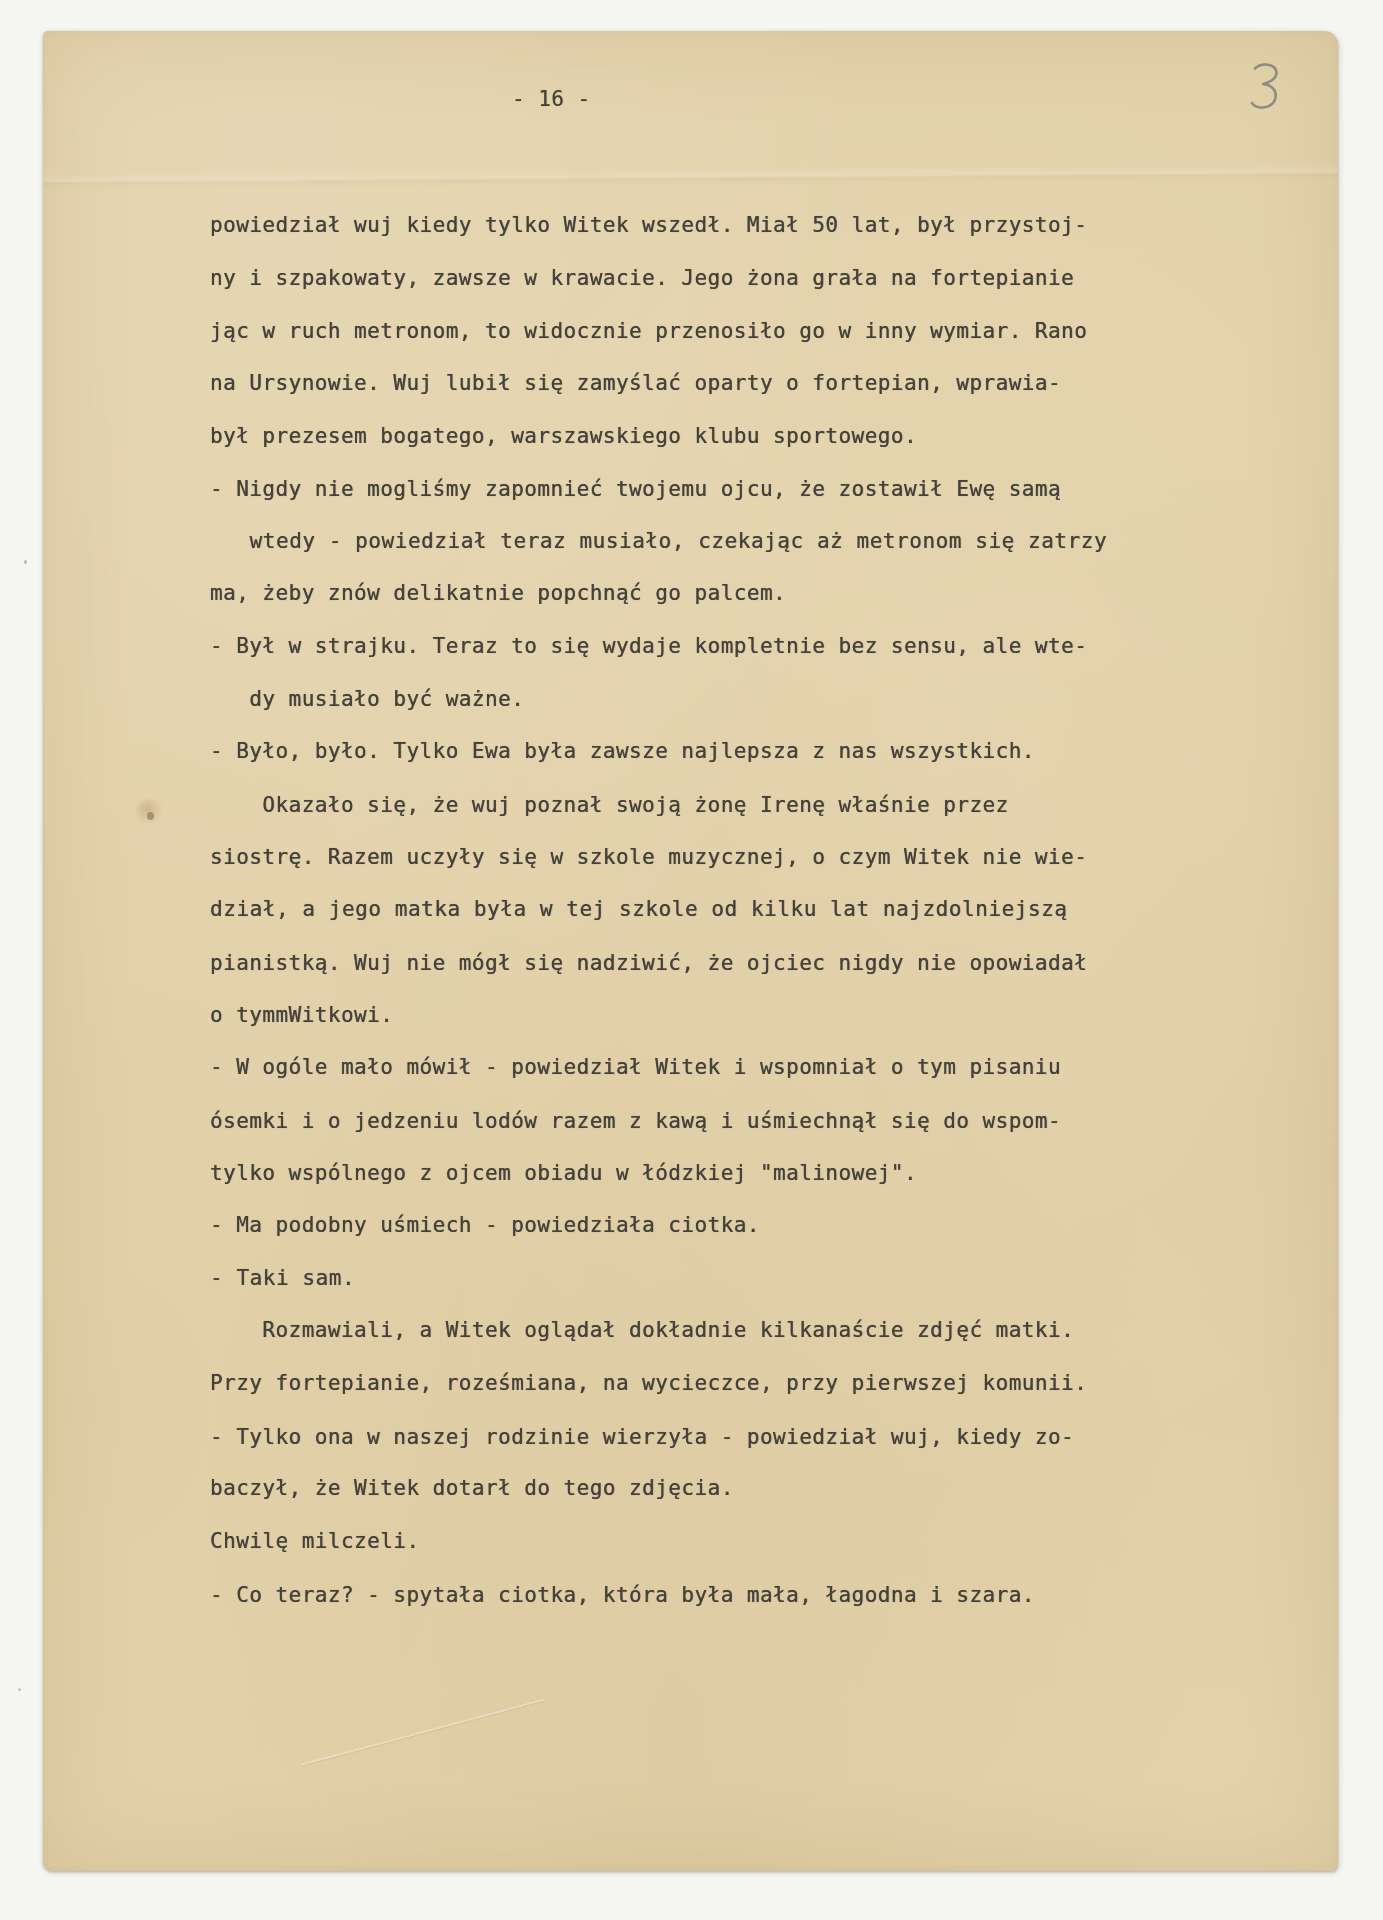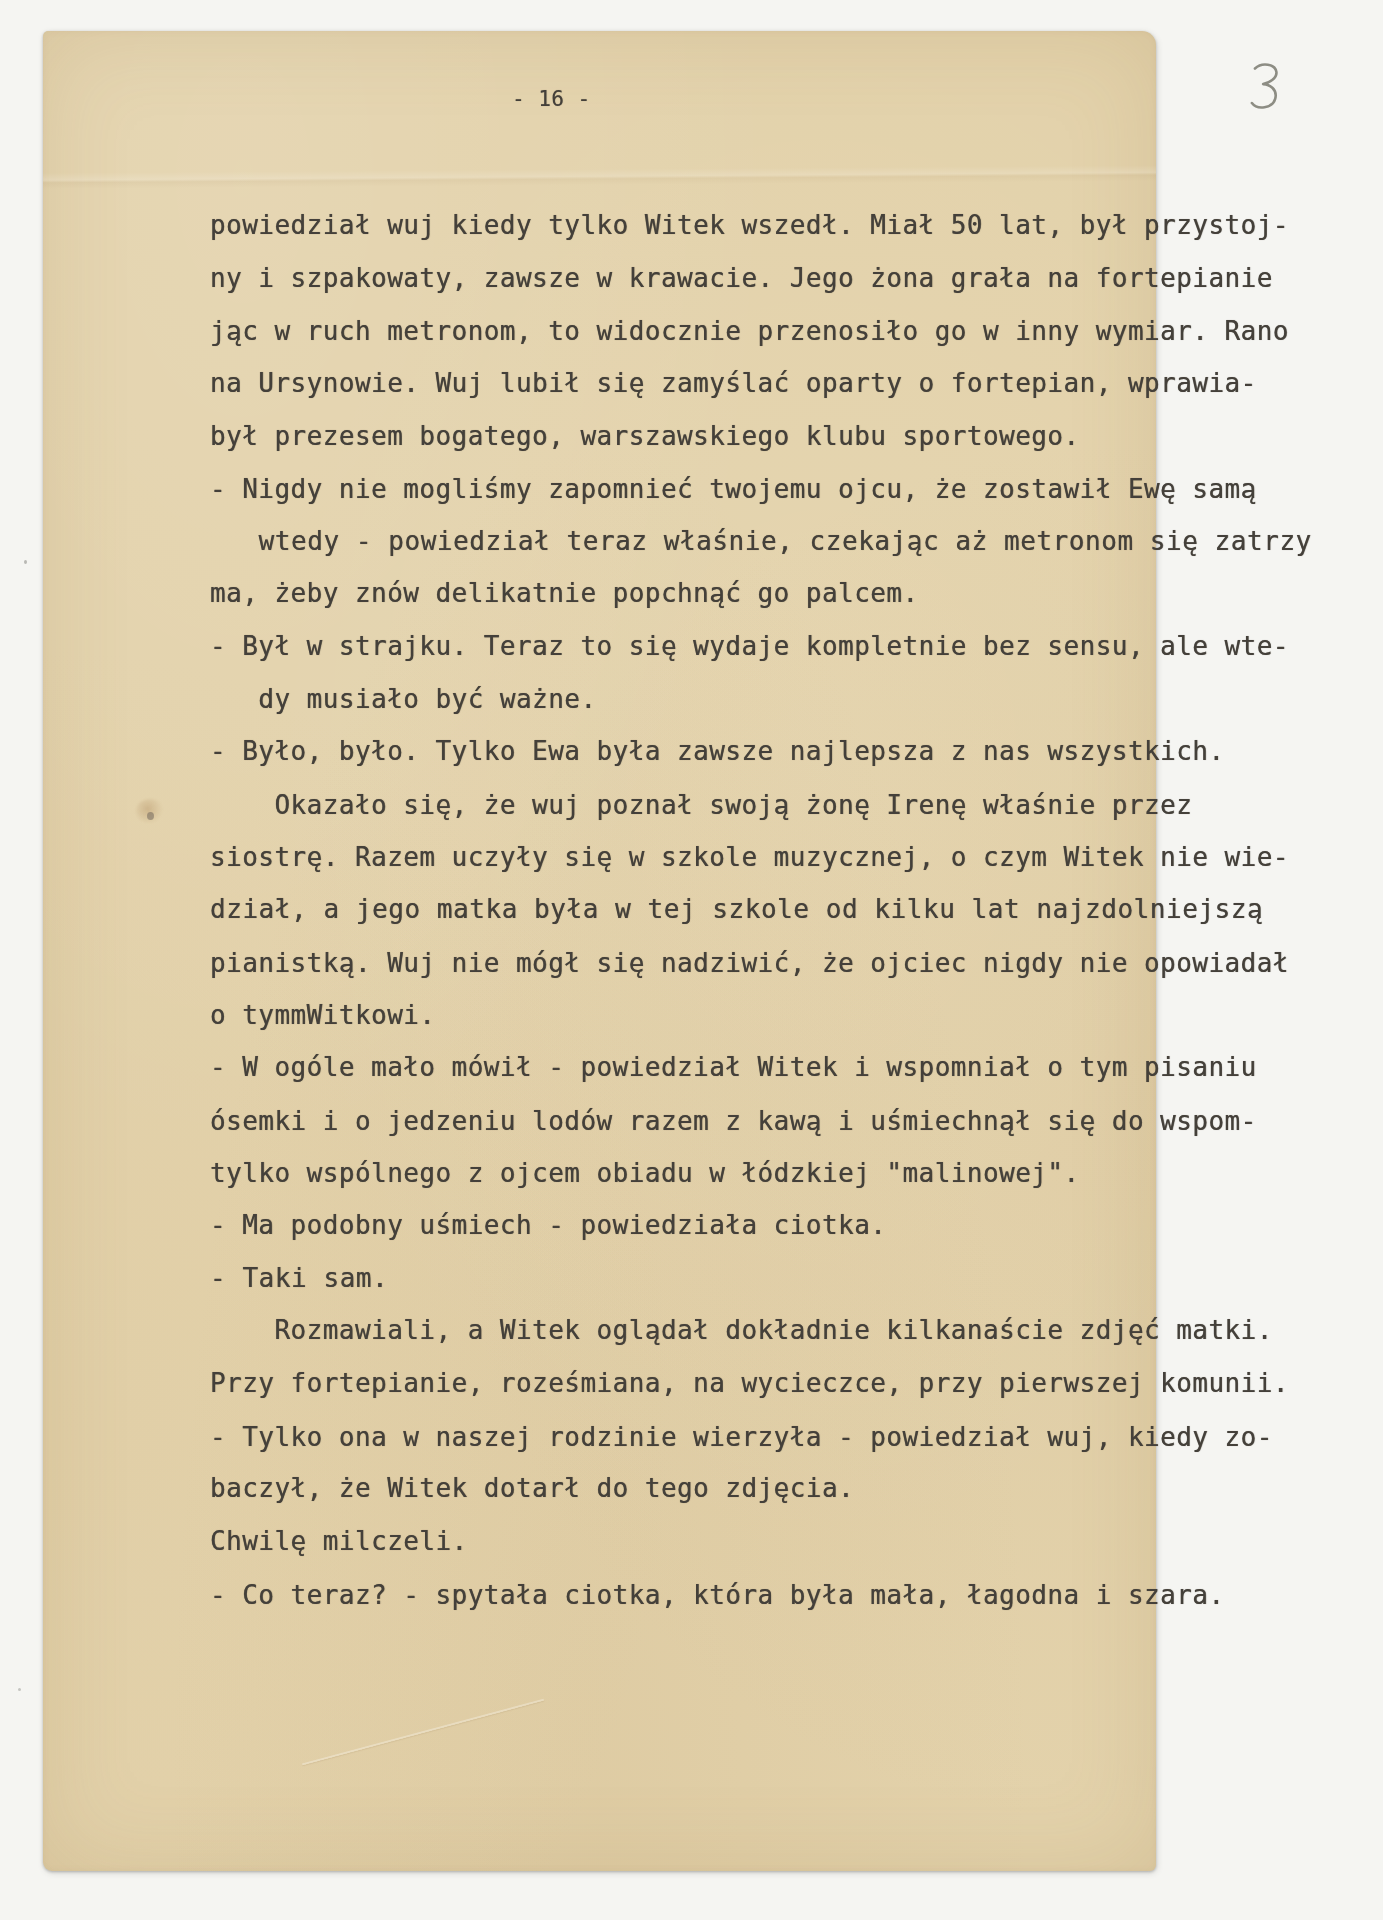--- a/index.html
+++ b/index.html
@@ -11,21 +11,21 @@
   html,body{margin:0;padding:0;background:var(--bg);}
   .scan{
     position:relative;
     width:1383px;height:1920px;
     background:var(--bg);
     overflow:hidden;
     font-family:"DejaVu Sans Mono", monospace;
   }
   .paper{
     position:absolute;left:43px;top:31px;
-    width:1113px;height:1840px;
+    width:1295px;height:1840px;
     background:
       radial-gradient(ellipse at 18% 8%,  rgba(255,255,255,0.10), transparent 42%),
       radial-gradient(ellipse at 70% 40%, rgba(255,250,235,0.08), transparent 52%),
       radial-gradient(ellipse at 50% 96%, rgba(190,160,110,0.12), transparent 55%),
       radial-gradient(ellipse at 97% 60%, rgba(195,165,115,0.10), transparent 45%),
       radial-gradient(ellipse at 3% 75%,  rgba(200,170,120,0.08), transparent 40%),
       var(--paper);
     border-radius:5px 14px 6px 9px;
     box-shadow:
       0 1px 3px rgba(0,0,0,0.22),
@@ -61,21 +61,21 @@
   .pencil-mark path{
     fill:none;stroke:var(--pencil);stroke-width:2.4;
     stroke-linecap:round;stroke-linejoin:round;
   }
   .text-block{
     position:absolute;left:167px;top:168px;width:1060px;
     color:var(--ink);
   }
   .line{
     height:52.65px;line-height:52.65px;
-    font-size:26px;letter-spacing:0.45px;
+    font-size:21px;letter-spacing:0.45px;
     white-space:pre;
     text-shadow:0.35px 0.3px 0.7px rgba(60,55,45,0.62), -0.2px 0 0.45px rgba(60,55,45,0.30);
   }
   .line:nth-child(3n){transform:translateY(0.6px);}
   .line:nth-child(4n+1){transform:translateY(-0.5px);}
   .line:nth-child(7n){letter-spacing:0.55px;}
   .stain-a{
     position:absolute;left:93px;top:768px;width:28px;height:24px;border-radius:50%;
     background:radial-gradient(circle at 42% 42%, rgba(150,105,55,0.28), rgba(150,105,55,0) 70%);
     filter:blur(1px);pointer-events:none;
@@ -107,21 +107,21 @@
       <span class="sr-data">3</span>
     </div>
 
     <div class="text-block">
         <div class="line">powiedział wuj kiedy tylko Witek wszedł. Miał 50 lat, był przystoj-</div>
         <div class="line">ny i szpakowaty, zawsze w krawacie. Jego żona grała na fortepianie</div>
         <div class="line">jąc w ruch metronom, to widocznie przenosiło go w inny wymiar. Rano</div>
         <div class="line">na Ursynowie. Wuj lubił się zamyślać oparty o fortepian, wprawia-</div>
         <div class="line">był prezesem bogatego, warszawskiego klubu sportowego.</div>
         <div class="line">- Nigdy nie mogliśmy zapomnieć twojemu ojcu, że zostawił Ewę samą</div>
-        <div class="line">   wtedy - powiedział teraz właśnie, czekając aż metronom się zatrzy</div>
+        <div class="line">   wtedy - powiedział teraz musiało, czekając aż metronom się zatrzy</div>
         <div class="line">ma, żeby znów delikatnie popchnąć go palcem.</div>
         <div class="line">- Był w strajku. Teraz to się wydaje kompletnie bez sensu, ale wte-</div>
         <div class="line">   dy musiało być ważne.</div>
         <div class="line">- Było, było. Tylko Ewa była zawsze najlepsza z nas wszystkich.</div>
         <div class="line">    Okazało się, że wuj poznał swoją żonę Irenę właśnie przez</div>
         <div class="line">siostrę. Razem uczyły się w szkole muzycznej, o czym Witek nie wie-</div>
         <div class="line">dział, a jego matka była w tej szkole od kilku lat najzdolniejszą</div>
         <div class="line">pianistką. Wuj nie mógł się nadziwić, że ojciec nigdy nie opowiadał</div>
         <div class="line">o tymmWitkowi.</div>
         <div class="line">- W ogóle mało mówił - powiedział Witek i wspomniał o tym pisaniu</div>

